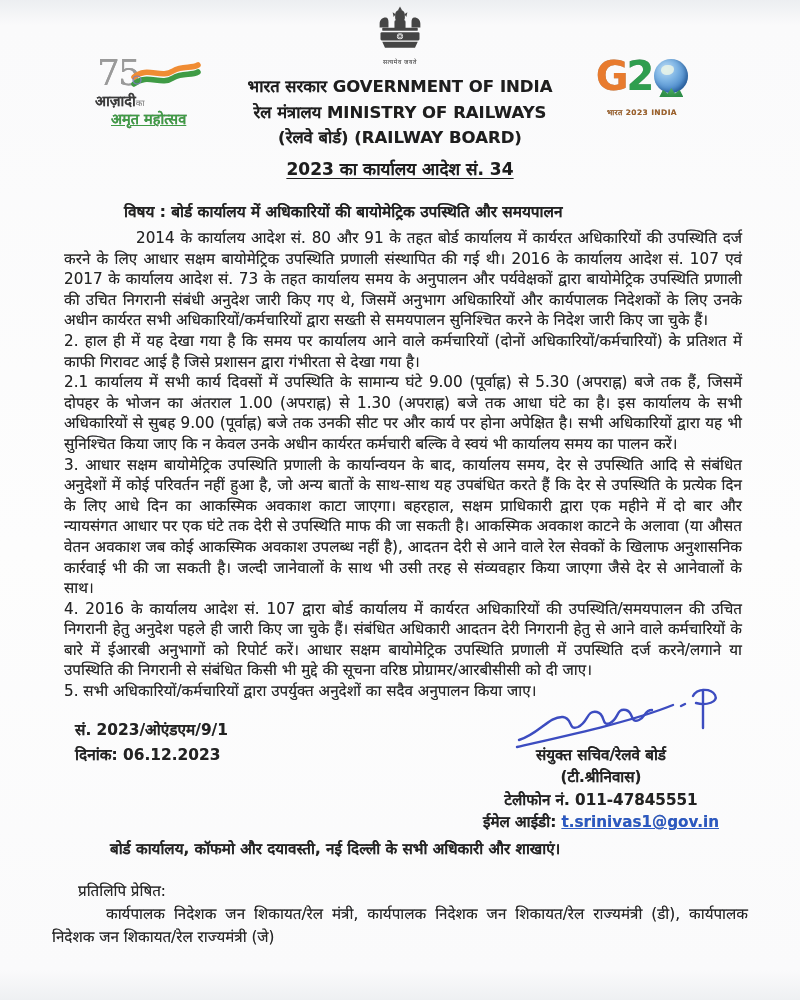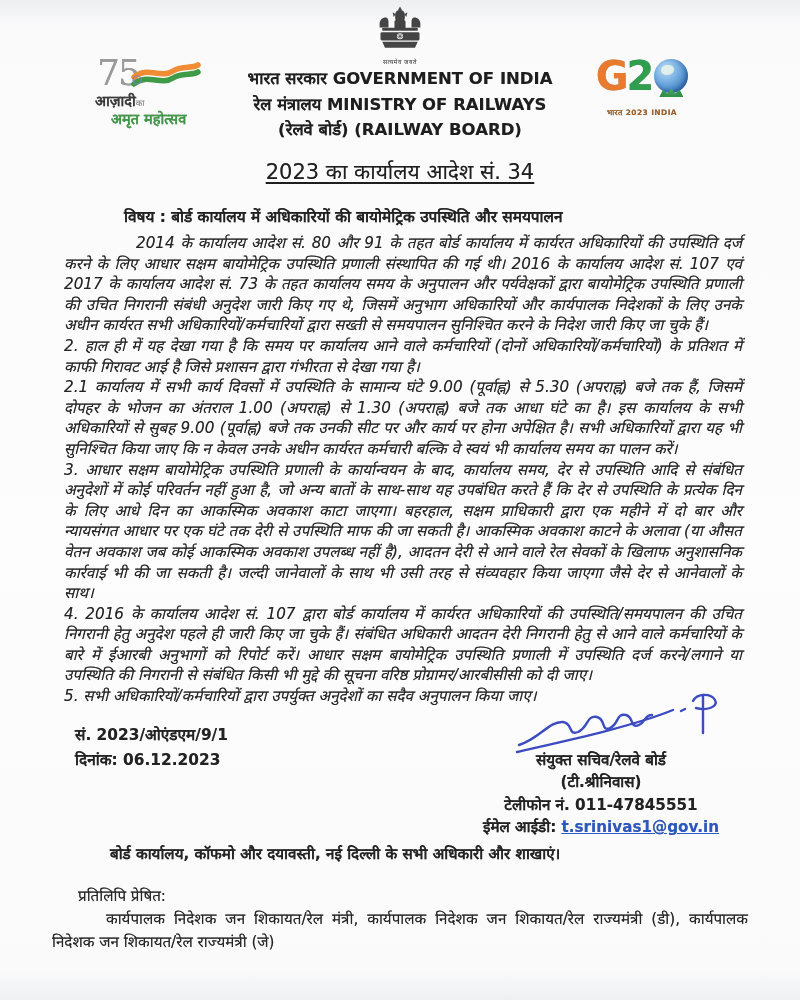--- a/index.html
+++ b/index.html
@@ -11,49 +11,49 @@
     font-family:"DejaVu Sans",sans-serif;
     color:#262626;
     overflow:hidden;
     text-shadow:0 0 .45px rgba(40,40,40,.45);
   }
   
   .header{position:relative;height:148px;}
   .emblem{position:absolute;left:0;right:0;top:4px;text-align:center;}
   .emblem svg{display:inline-block;}
   .emblem-caption{font-size:6px;color:#555;letter-spacing:.5px;margin-top:-2px;}
-  .org-block{position:absolute;left:0;right:0;top:66px;text-align:center;
+  .org-block{position:absolute;left:0;right:0;top:74px;text-align:center;
     font-weight:bold;font-size:16.5px;line-height:25.5px;color:#1e1e1e;}
   .azadi{position:absolute;left:95px;top:56px;width:130px;}
   .azadi-top{position:relative;height:38px;text-decoration:underline;}
   .azadi-75{position:absolute;left:2px;top:-4px;font-size:36px;color:#9a9a9a;
     font-family:"DejaVu Serif",serif;letter-spacing:-2px;}
   .azadi-wave{position:absolute;left:36px;top:6px;}
   .azadi-line1{font-size:14.5px;font-weight:bold;color:#3b3b3b;line-height:15px;}
   .azadi-ka{font-size:8.5px;color:#8e8e8e;font-weight:normal;}
-  .azadi-line2{font-size:14.5px;font-weight:bold;color:#3f9b45;padding-left:16px;line-height:17px;}
+  .azadi-line2{font-size:14.5px;font-weight:bold;color:#3f9b45;padding-left:16px;line-height:17px;text-decoration:underline;}
   .g20{position:absolute;left:578px;top:52px;width:128px;text-align:center;}
   .g20-row{display:flex;align-items:center;justify-content:center;height:48px;}
   .g20-g{font-size:40px;font-weight:bold;color:#e87b2e;letter-spacing:-2px;line-height:40px;}
   .g20-2{font-size:40px;font-weight:bold;color:#2f9e4f;letter-spacing:-2px;line-height:40px;}
   .g20-globe{display:inline-block;width:34px;height:34px;border-radius:50%;
     background:radial-gradient(circle at 35% 30%, #bcdcf5 0%, #7db4e4 35%, #3f7fc4 75%, #2f66a8 100%);
     position:relative;margin-left:2px;box-shadow:inset -2px -2px 4px rgba(20,60,110,.5);}
   .g20-globe::before{content:"";position:absolute;left:7px;top:6px;width:13px;height:10px;
     background:#eaf4e7;border-radius:50% 40% 55% 45%;opacity:.85;}
   .g20-globe::after{content:"";position:absolute;left:5px;bottom:-4px;width:24px;height:9px;
     background:radial-gradient(ellipse at 50% 0%, #4fae62 0%, #2f8e48 70%);
     clip-path:polygon(0 100%,15% 20%,35% 60%,50% 0,65% 60%,85% 20%,100% 100%);}
   .g20-caption{font-size:7.5px;color:#a0622a;margin-top:7px;letter-spacing:.4px;font-weight:bold;}
   
-  .order-title{margin-top:9px;text-align:center;font-size:21px;font-weight:normal;
+  .order-title{margin-top:9px;text-align:center;font-size:17px;font-weight:bold;
     text-decoration:underline;text-underline-offset:3px;color:#1e1e1e;}
   .order-subject{margin:21px 60px 6px 64px;text-indent:60px;font-size:15.4px;font-weight:bold;color:#222;}
   
-  .body-text{padding:0 58px 0 64px;font-size:15.2px;line-height:20.6px;text-align:justify;color:#242424;font-style:italic;}
+  .body-text{padding:0 58px 0 64px;font-size:15.2px;line-height:20.6px;text-align:justify;color:#242424;}
   .body-text p{margin:0;}
   .body-text p.lead{text-indent:72px;}
   
   .sign-row{position:relative;height:122px;margin-top:8px;}
   .ref-block{position:absolute;left:75px;top:8px;font-weight:bold;font-size:15.4px;line-height:25px;color:#232323;}
   .sig-scribble{position:absolute;right:72px;top:-26px;}
   .sign-block{position:absolute;right:44px;top:34px;width:310px;text-align:center;
     font-size:15.2px;font-weight:bold;line-height:22.6px;color:#232323;}
   .email-link{color:#2b59c3;text-decoration:underline;}
   

